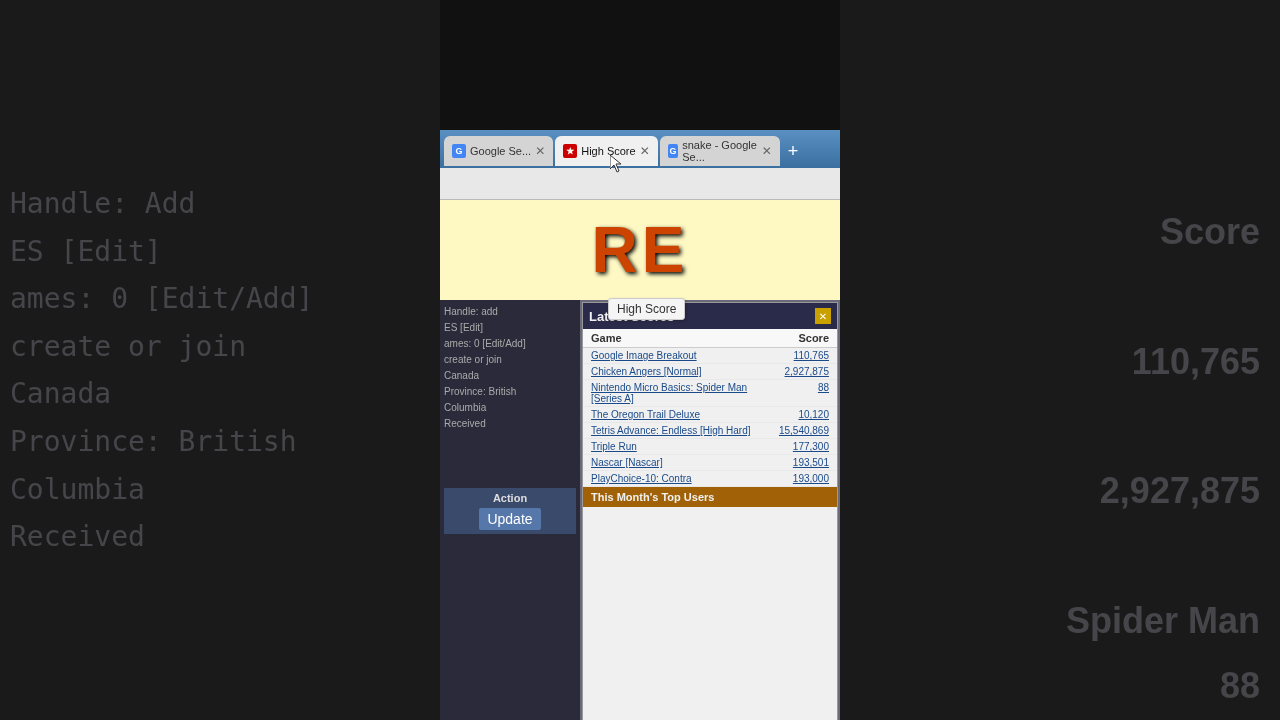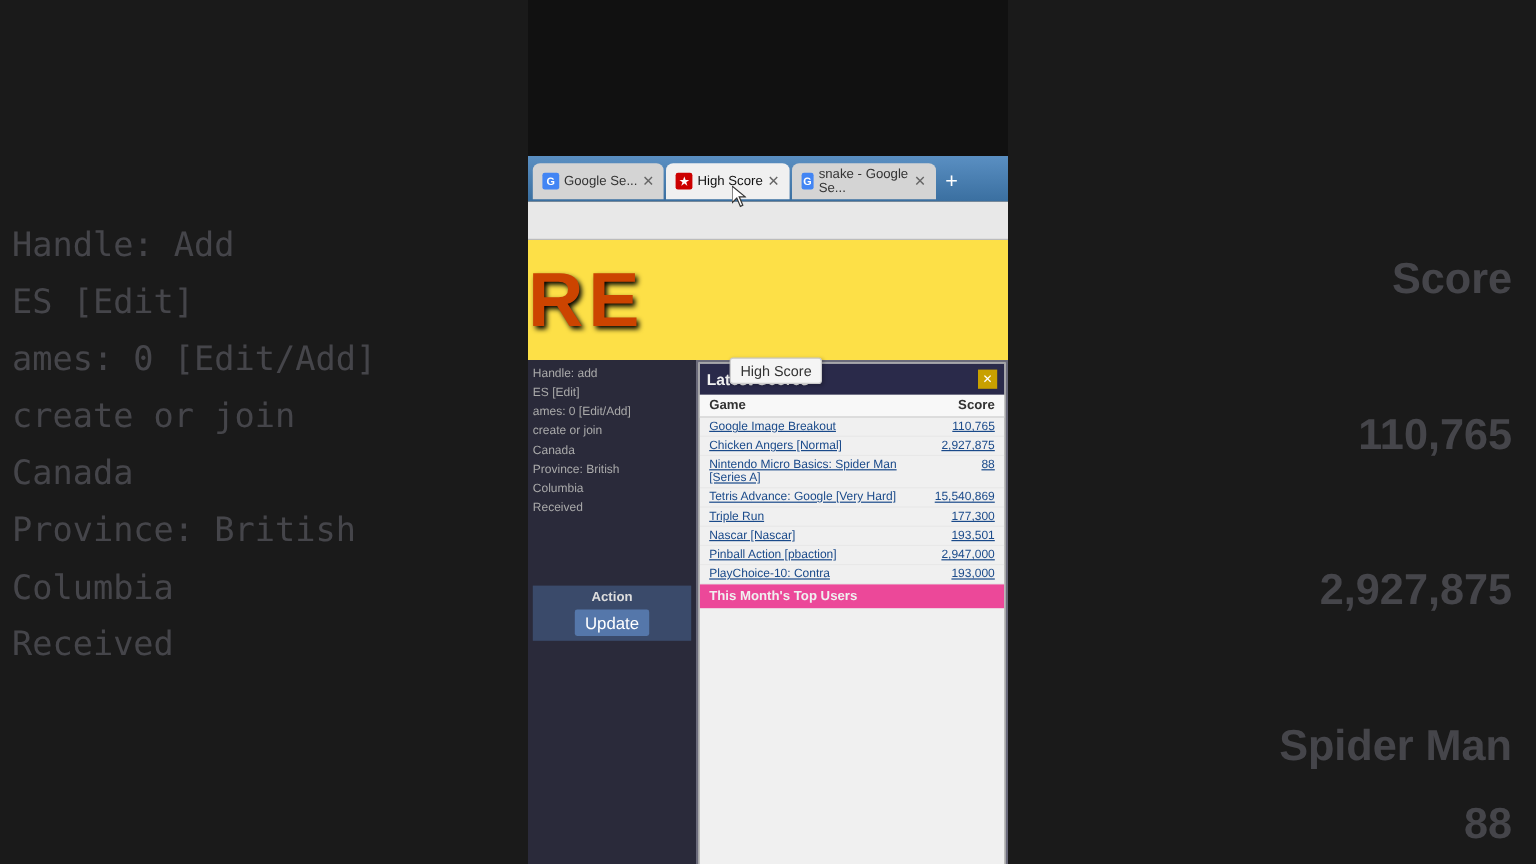--- a/index.html
+++ b/index.html
@@ -131,24 +131,24 @@
       height: 32px;
       display: flex;
       align-items: center;
       padding: 0 8px;
       border-bottom: 1px solid #bbb;
     }
 
     
     .page-header {
       height: 100px;
-      background: #fde047;
-      display: flex;
-      align-items: center;
-      justify-content: flex-start;
+      background: #fef9c3;
+      display: flex;
+      align-items: center;
+      justify-content: center;
       overflow: hidden;
       position: relative;
     }
     .page-header-text {
       font-size: 64px;
       font-weight: bold;
       color: #cc4400;
       font-family: Arial Black, sans-serif;
       text-shadow: 2px 2px 4px #000;
       letter-spacing: 4px;
@@ -256,21 +256,21 @@
     }
     .score-value {
       color: #1a4a8a;
       text-decoration: underline;
       cursor: pointer;
       font-size: 10px;
       min-width: 60px;
       text-align: right;
     }
     .top-users-header {
-      background: #ec4899;
+      background: #a16207;
       color: #f0f0f0;
       padding: 4px 8px;
       font-size: 11px;
       font-weight: bold;
     }
 
     
     .cursor {
       position: absolute;
       left: 610px; top: 155px;
@@ -376,34 +376,34 @@
         </div>
         <div class="score-row">
           <span class="score-game">Chicken Angers [Normal]</span>
           <span class="score-value">2,927,875</span>
         </div>
         <div class="score-row">
           <span class="score-game">Nintendo Micro Basics: Spider Man [Series A]</span>
           <span class="score-value">88</span>
         </div>
         <div class="score-row">
-          <span class="score-game">Tetris Advance: Google [Very Hard]</span>
+          <span class="score-game">The Oregon Trail Deluxe</span>
+          <span class="score-value">10,120</span>
+        </div>
+        <div class="score-row">
+          <span class="score-game">Tetris Advance: Endless [High Hard]</span>
           <span class="score-value">15,540,869</span>
         </div>
         <div class="score-row">
           <span class="score-game">Triple Run</span>
           <span class="score-value">177,300</span>
         </div>
         <div class="score-row">
           <span class="score-game">Nascar [Nascar]</span>
           <span class="score-value">193,501</span>
-        </div>
-        <div class="score-row">
-          <span class="score-game">Pinball Action [pbaction]</span>
-          <span class="score-value">2,947,000</span>
         </div>
         <div class="score-row">
           <span class="score-game">PlayChoice-10: Contra</span>
           <span class="score-value">193,000</span>
         </div>
         <div class="top-users-header">
           <span>This Month's Top Users</span>
         </div>
       </div>
     </div>

